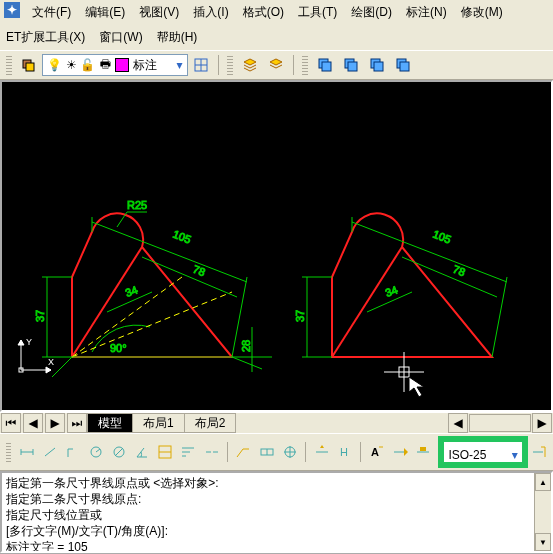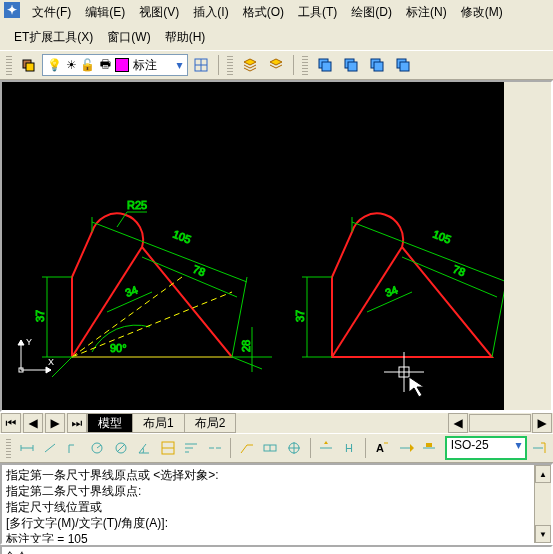--- a/index.html
+++ b/index.html
@@ -1,36 +1,36 @@
 <!DOCTYPE html>
 <html><head>
 <meta charset="utf-8">
 <style>
 html,body{margin:0;padding:0;font-family:"SimSun",sans-serif;font-size:12px;background:#ece9d8;width:553px;height:554px;overflow:hidden}
 .menubar{display:flex;background:#ece9d8;padding:2px 4px;gap:2px}
 .appicon{width:16px;height:16px;background:#3a76c4;display:flex;align-items:center;justify-content:center;color:#fff;font-weight:bold;margin-right:4px}
 .menuitem{padding:2px 6px;cursor:default}
-.menubar2{display:flex;background:#ece9d8;padding:2px 8px;gap:2px}
+.menubar2{display:flex;background:#ece9d8;padding:2px 0;gap:2px}
 .toolbar{display:flex;align-items:center;background:#ece9d8;border-top:1px solid #fff;border-bottom:1px solid #aca899;padding:2px}
 .grip{width:6px;height:20px;background:repeating-linear-gradient(0deg,#aca899 0,#aca899 1px,transparent 1px,transparent 3px);margin:0 4px}
 .tbtn{width:22px;height:22px;display:flex;align-items:center;justify-content:center;border:1px solid transparent;margin:0 1px}
 .tbtn svg{width:16px;height:16px}
 .layerbox{display:flex;align-items:center;background:#fff;border:1px solid #7f9db9;height:20px;flex:1;max-width:240px;padding:0 4px;gap:4px}
 .layerbox .dd{margin-left:auto;color:#3169c6}
 .sep{width:1px;height:20px;background:#aca899;margin:0 4px}
 .canvas-wrap{position:relative;border:2px inset #fff}
-.canvas{background:#000;width:502px;height:328px;position:relative;overflow:hidden}
+.canvas{background:#000;width:549px;height:328px;position:relative;overflow:hidden}
 .ucs{position:absolute;left:14px;bottom:35px}
 .model-tabs{display:flex;align-items:center;background:#ece9d8;border-top:1px solid #fff;height:20px}
 .navbtn{width:18px;height:18px;display:flex;align-items:center;justify-content:center;border:1px solid #aca899;background:#ece9d8;margin:0 1px}
 .mtab{padding:0 10px;height:18px;display:flex;align-items:center;border:1px solid #aca899;background:#ece9d8;margin-left:-1px}
 .mtab.active{background:#000;color:#fff}
 .dimtoolbar{display:flex;align-items:center;background:#ece9d8;border-top:1px solid #fff;border-bottom:1px solid #aca899;padding:2px;flex-wrap:nowrap}
 .dimtoolbar .tbtn svg{width:16px;height:16px}
-.stylebox{background:#fff;border:2px solid #22c55e;height:20px;width:80px;padding:0 4px;display:flex;align-items:flex-start;margin-left:4px}
+.stylebox{background:#fff;border:6px solid #22c55e;height:20px;width:80px;padding:0 4px;display:flex;align-items:flex-end;margin-left:4px}
 .stylebox .dd{margin-left:auto;color:#3169c6}
 .cmdarea{border:2px inset #fff;background:#fff;height:78px;display:flex}
 .cmdtext{flex:1;font-size:12px;padding:2px 4px;white-space:pre-line;overflow:hidden;line-height:16px}
 .cmdinput-row{display:flex;border:2px inset #fff;background:#fff;height:20px;align-items:center}
 .cmdinput-row input{flex:1;border:none;outline:none;font-family:inherit;font-size:12px;padding:0 4px}
 .scroll-v{width:16px;background:#ece9d8;border-left:1px solid #aca899;display:flex;flex-direction:column}
 .scroll-v .sbtn{height:16px;background:#ece9d8;border:1px solid #aca899;display:flex;align-items:center;justify-content:center;font-size:8px}
 .scroll-v .thumb{flex:1;background:#ece9d8}
 .cursor{position:absolute;left:382px;top:270px;pointer-events:none}
 .shape-left{position:absolute;left:30px;top:95px}

